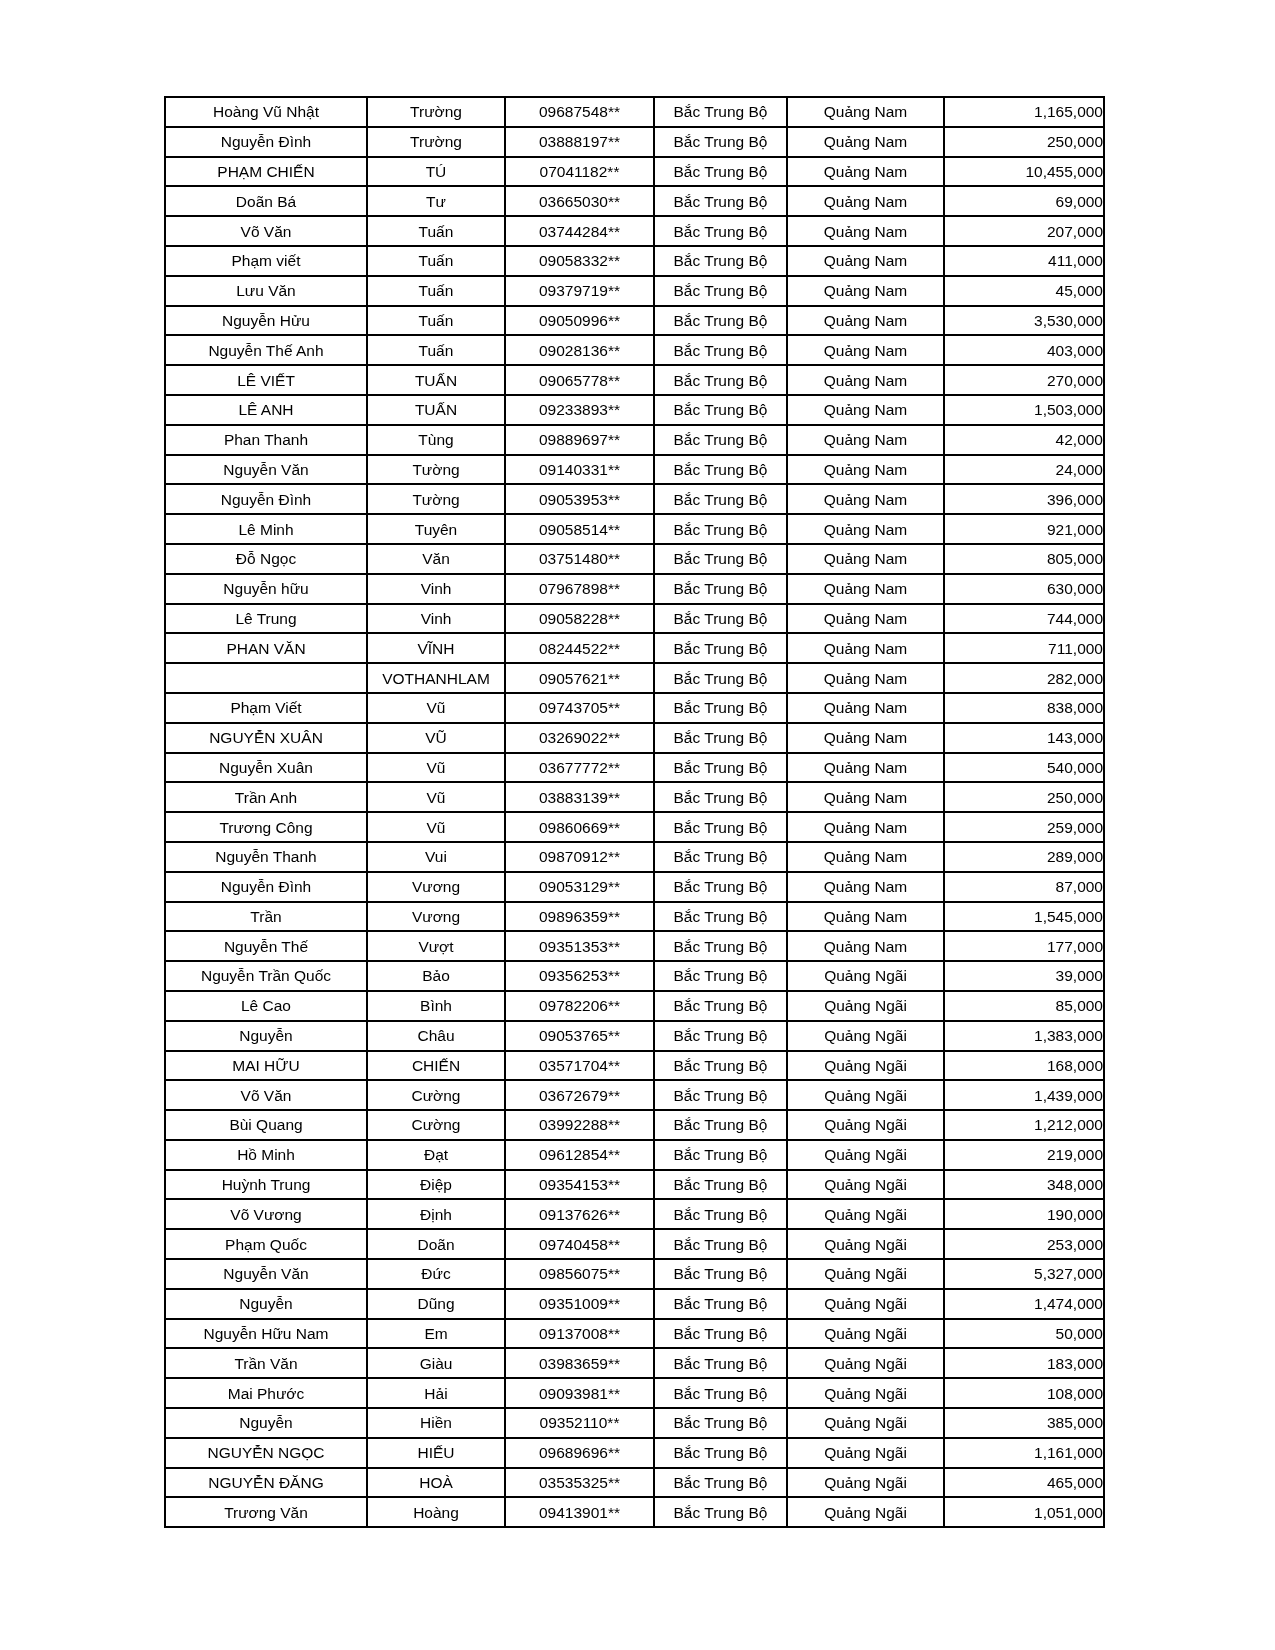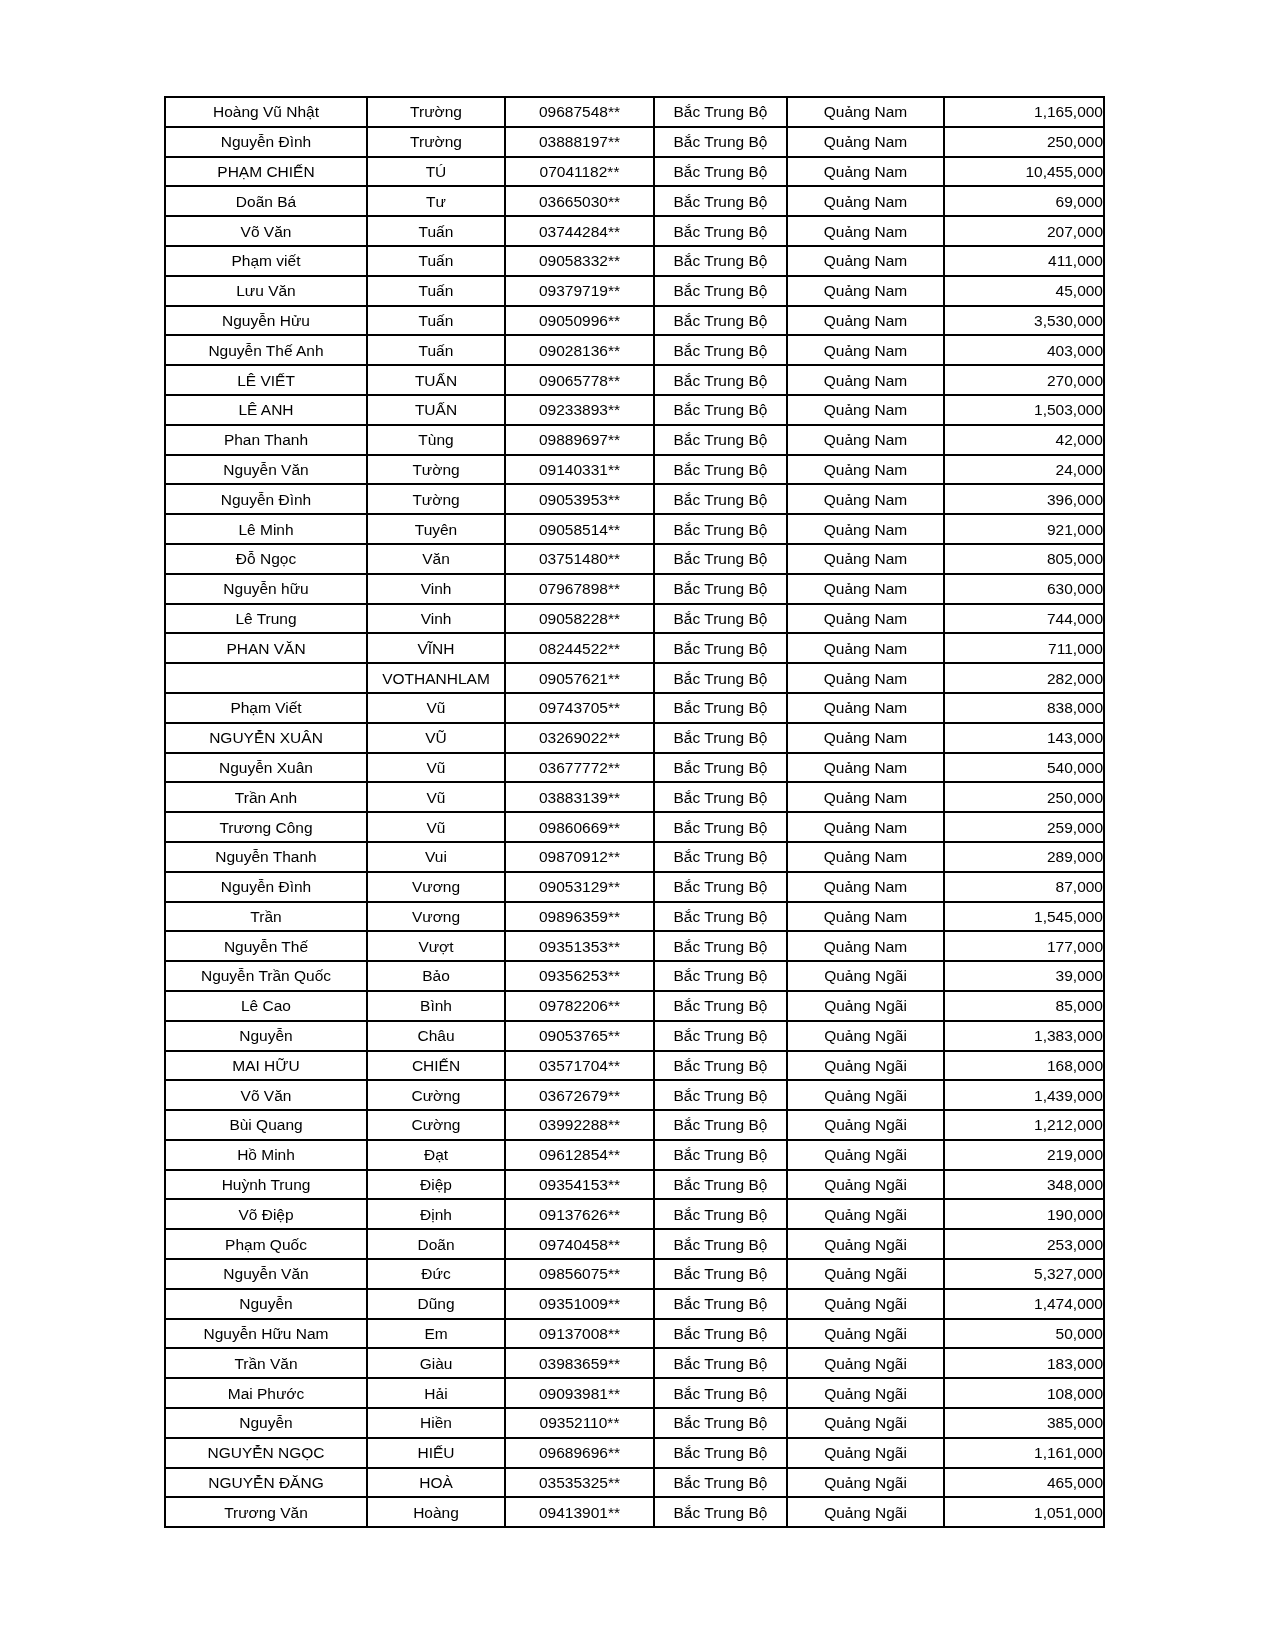--- a/index.html
+++ b/index.html
@@ -350,21 +350,21 @@
         </tr>
         <tr>
           <td>Huỳnh Trung</td>
           <td>Điệp</td>
           <td>09354153**</td>
           <td>Bắc Trung Bộ</td>
           <td>Quảng Ngãi</td>
           <td class="col-amount">348,000</td>
         </tr>
         <tr>
-          <td>Võ Điệp</td>
+          <td>Võ Vương</td>
           <td>Định</td>
           <td>09137626**</td>
           <td>Bắc Trung Bộ</td>
           <td>Quảng Ngãi</td>
           <td class="col-amount">190,000</td>
         </tr>
         <tr>
           <td>Phạm Quốc</td>
           <td>Doãn</td>
           <td>09740458**</td>

